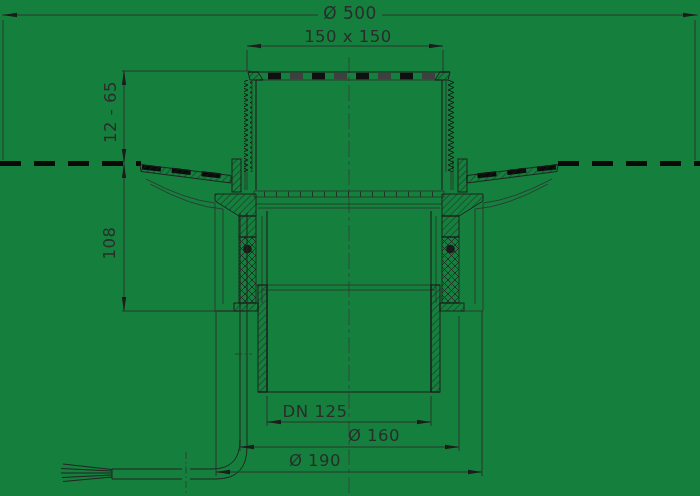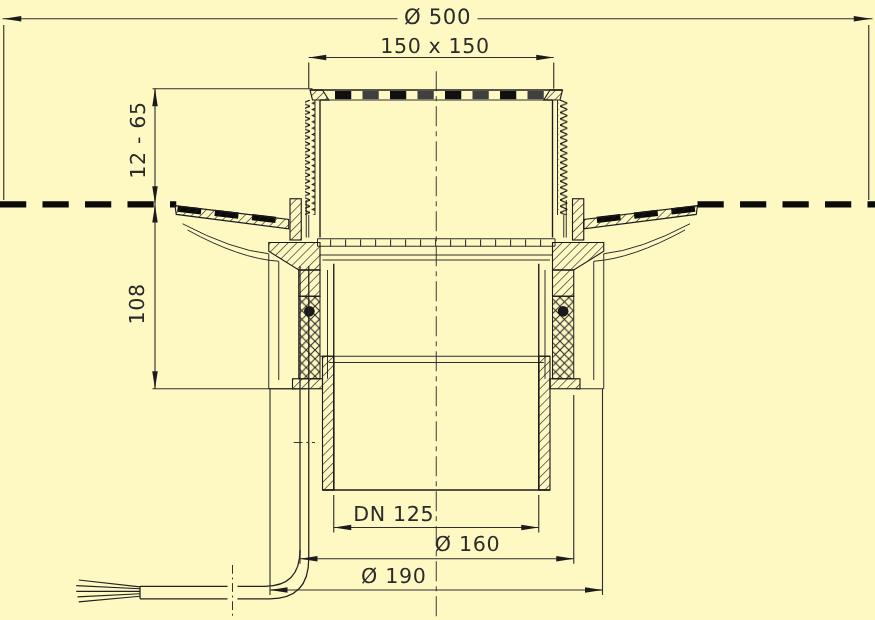--- a/index.html
+++ b/index.html
@@ -1,16 +1,16 @@
 <!DOCTYPE html>
 <html><head>
 <meta charset="utf-8">
 <style>
   html,body{margin:0;padding:0;background:#fff;}
-  .stage{width:700px;height:496px;background:#fef9c3;position:relative;overflow:hidden;}
+  .stage{width:700px;height:496px;background:#15803d;position:relative;overflow:hidden;}
   svg{display:block;}
   text{font-family:"DejaVu Sans","Liberation Sans",sans-serif;fill:#2b2b2b;letter-spacing:0.5px;}
   .dimtxt{font-size:16.5px;}
   .dimtxt-big{font-size:17px;}
   .geo{stroke:#1c1c1c;fill:none;stroke-width:1.1;}
   .thin{stroke:#2e2e2e;fill:none;stroke-width:0.8;}
   .dimline{stroke:#2e2e2e;fill:none;stroke-width:0.9;}
   .arrow{fill:#1c1c1c;stroke:none;}
   .hatched{fill:url(#hatch);stroke:#1c1c1c;stroke-width:0.9;}
   .xhatched{fill:url(#xhatch);stroke:#1c1c1c;stroke-width:0.8;}

